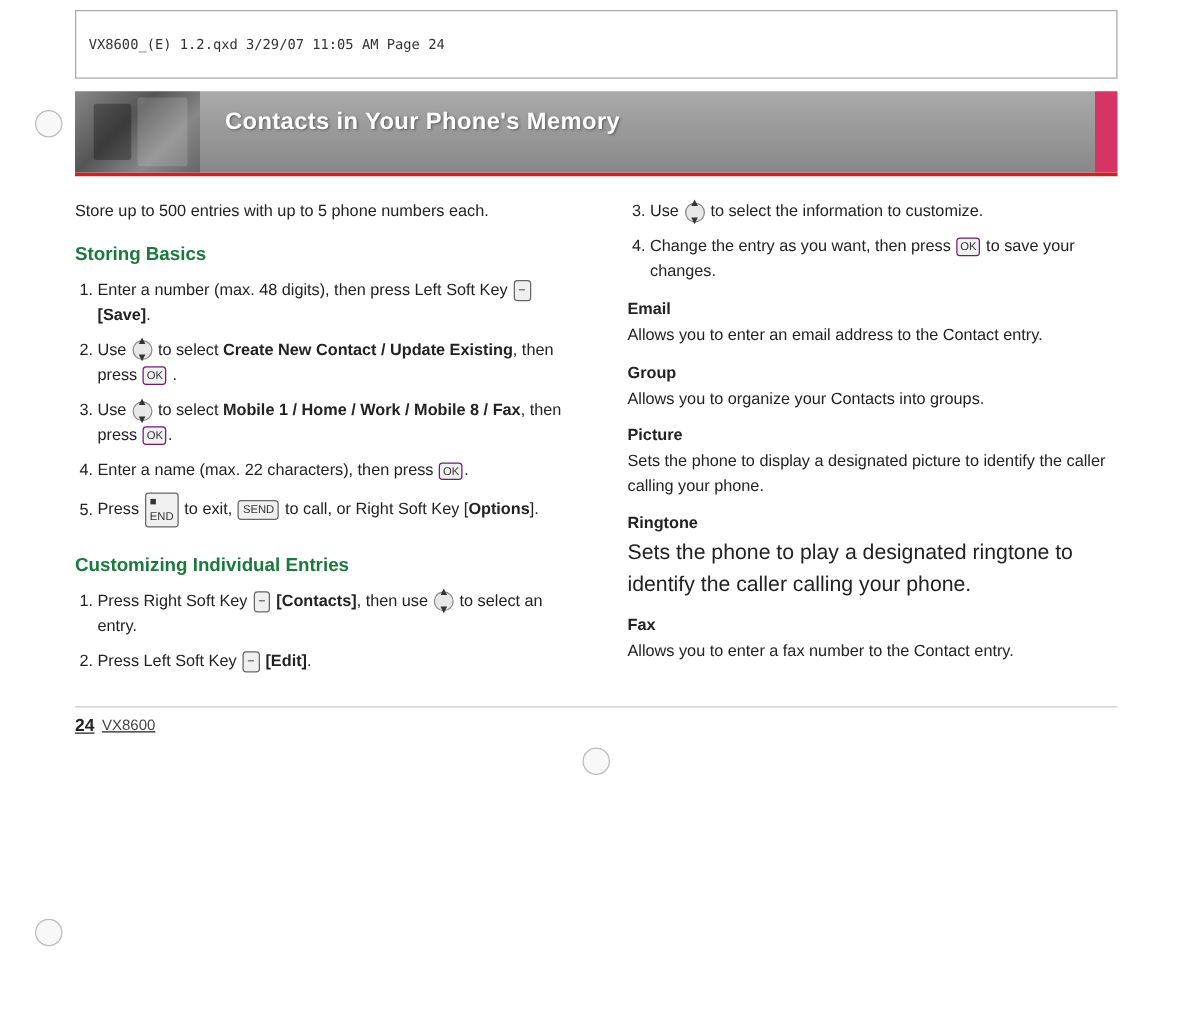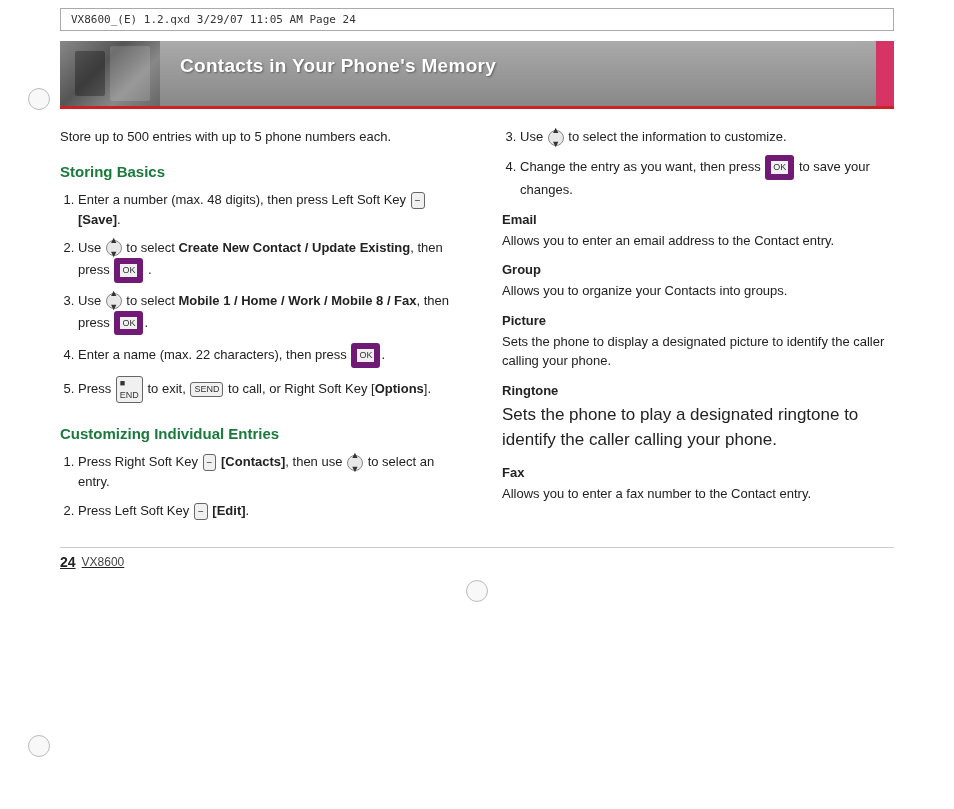--- a/index.html
+++ b/index.html
@@ -15,21 +15,21 @@
     .page-wrapper {
       width: 954px;
       min-height: 809px;
       background: #fff;
       position: relative;
     }
 
     
     .file-info-bar {
       border: 1px solid #aaa;
-      padding: 4px 10px;
+      padding: 20px 10px;
       font-size: 11px;
       color: #333;
       margin: 8px 60px 0 60px;
       font-family: monospace;
     }
 
     
     .header-section {
       display: flex;
       margin: 10px 60px 0 60px;
@@ -154,21 +154,21 @@
       padding: 1px 3px;
       margin: 0 1px;
       background: #f0f0f0;
       color: #333;
       vertical-align: middle;
       line-height: 1.3;
     }
 
     .btn-icon-small {
       display: inline-block;
-      border: 6px solid #701a75;
+      border: 1px solid #701a75;
       border-radius: 3px;
       font-size: 9px;
       padding: 0px 2px;
       margin: 0 1px;
       background: #f0f0f0;
       color: #333;
       vertical-align: middle;
       line-height: 1.4;
     }
 

